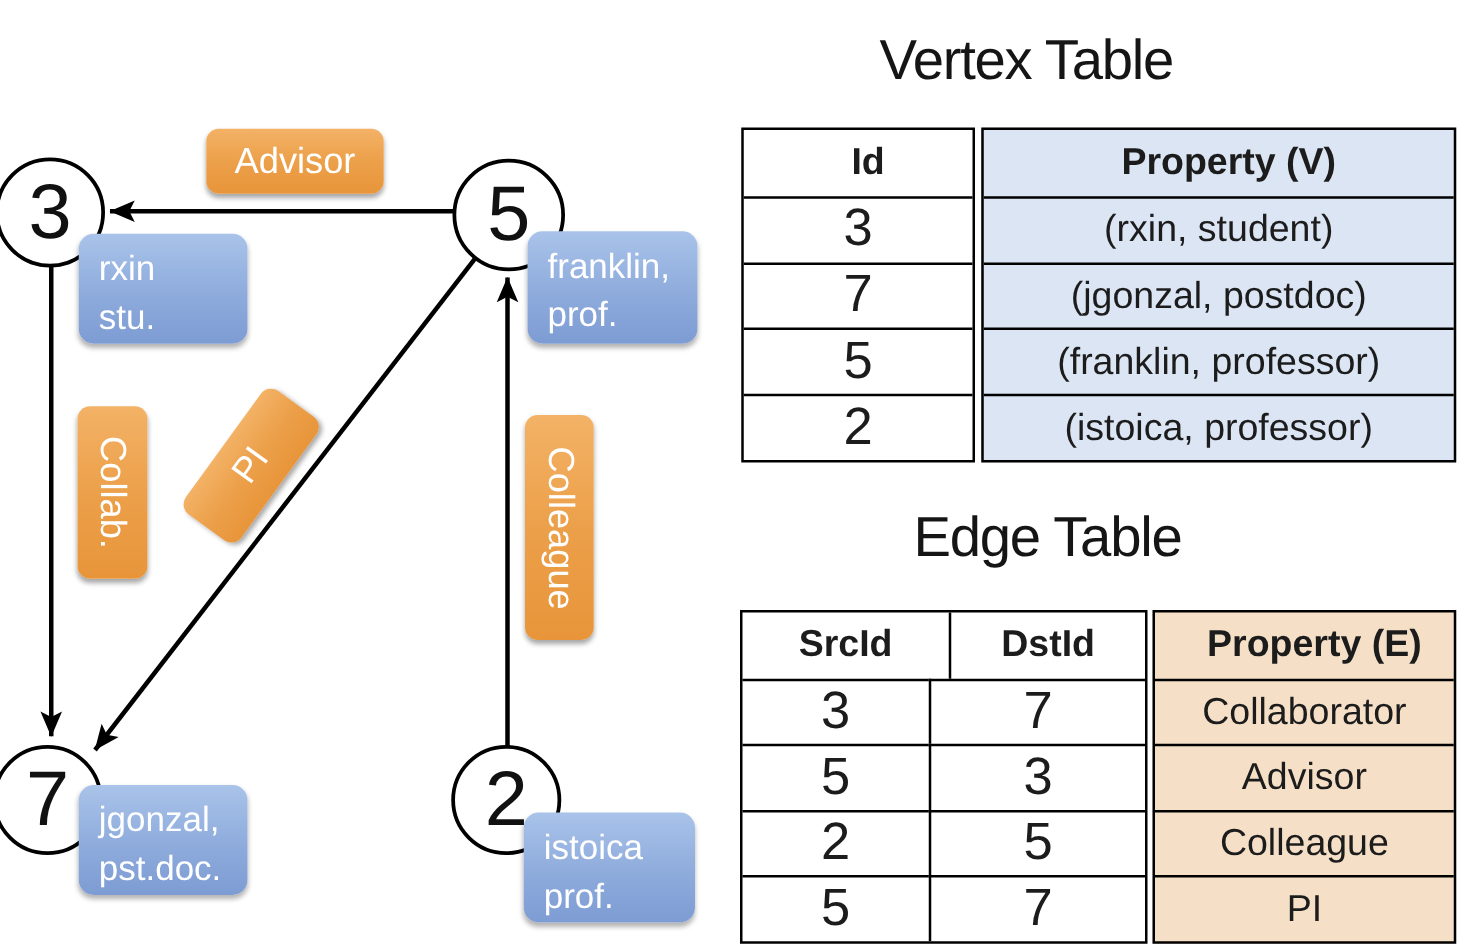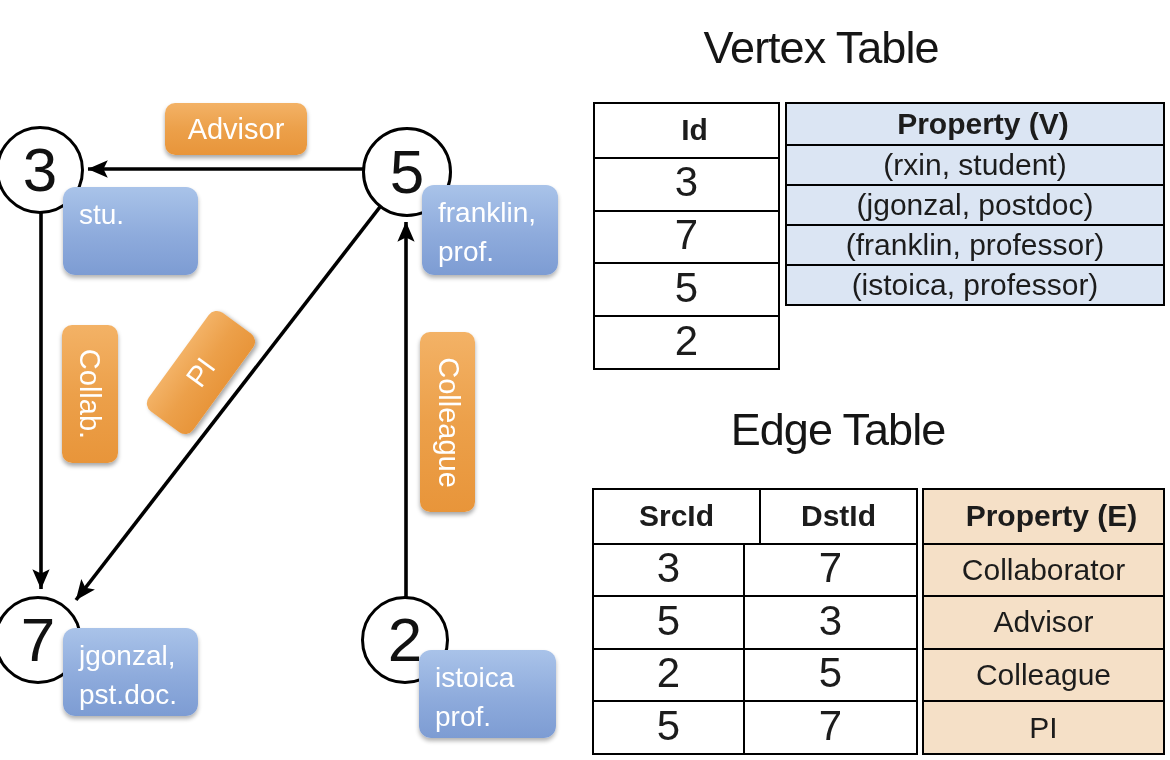--- a/index.html
+++ b/index.html
@@ -91,20 +91,21 @@
     <div class="vtext" style="left:-41px;top:41px;width:138px;height:56px">Collab.</div>
   </div>
 
   <div class="ebox rot" style="left:140px;top:345px;width:122px;height:55px">PI</div>
 
   <div class="ebox" style="left:420px;top:332px;width:55px;height:180px">
     <div class="vtext" style="left:-62.5px;top:62.5px;width:180px;height:55px">Colleague</div>
   </div>
 
   <div class="vbox" style="left:63px;top:187px;width:135px;height:88px">
+    <div>rxin</div>
     <div>stu.</div>
   </div>
   <div class="vbox" style="left:422px;top:185px;width:136px;height:90px">
     <div>franklin,</div>
     <div>prof.</div>
   </div>
   <div class="vbox" style="left:63px;top:628px;width:135px;height:88px">
     <div>jgonzal,</div>
     <div>pst.doc.</div>
   </div>
@@ -114,21 +115,21 @@
   </div>
 
   <div class="tbox" style="left:593px;top:102px;width:187px;height:268px;grid-template-rows:repeat(5,1fr)">
     <div class="cell hdr nt">Id</div>
     <div class="cell num">3</div>
     <div class="cell num">7</div>
     <div class="cell num">5</div>
     <div class="cell num">2</div>
   </div>
 
-  <div class="tbox blue" style="left:785px;top:102px;width:380px;height:204px;grid-template-rows:repeat(5,1fr)">
+  <div class="tbox blue" style="left:785px;top:102px;width:380px;height:268px;grid-template-rows:repeat(5,1fr)">
     <div class="cell hdr nt">Property (V)</div>
     <div class="cell ptxt">(rxin, student)</div>
     <div class="cell ptxt">(jgonzal, postdoc)</div>
     <div class="cell ptxt">(franklin, professor)</div>
     <div class="cell ptxt">(istoica, professor)</div>
   </div>
 
   <div class="tbox" style="left:592px;top:488px;width:326px;height:267px;grid-template-columns:149px 1fr;grid-template-rows:repeat(5,1fr)">
     <div class="cell hdr nt">SrcId</div>
     <div class="cell hdr nt lb">DstId</div>

